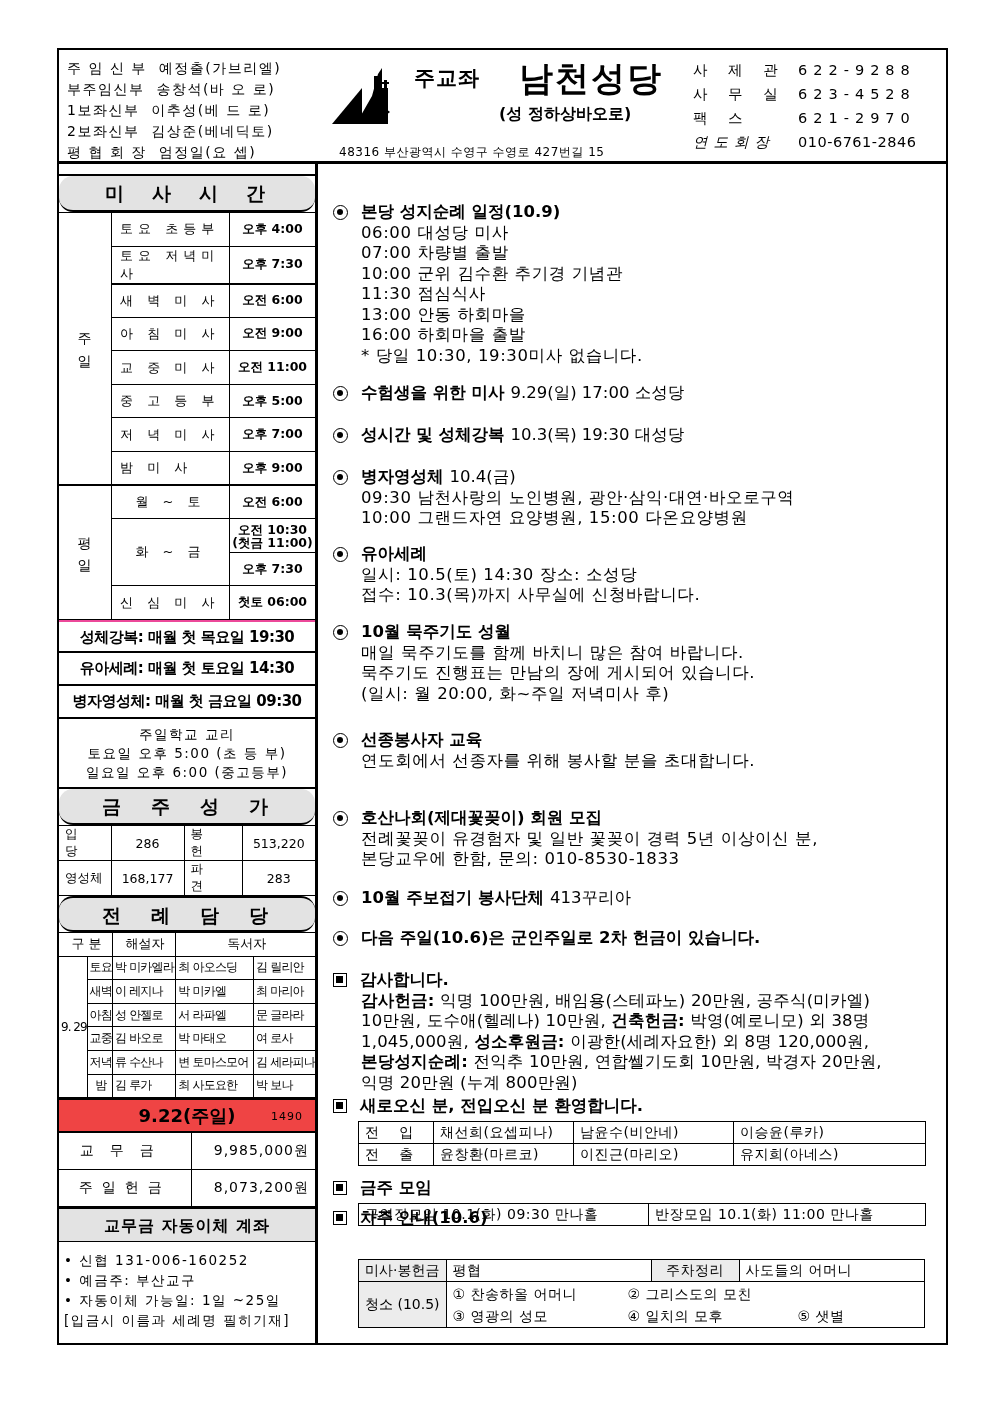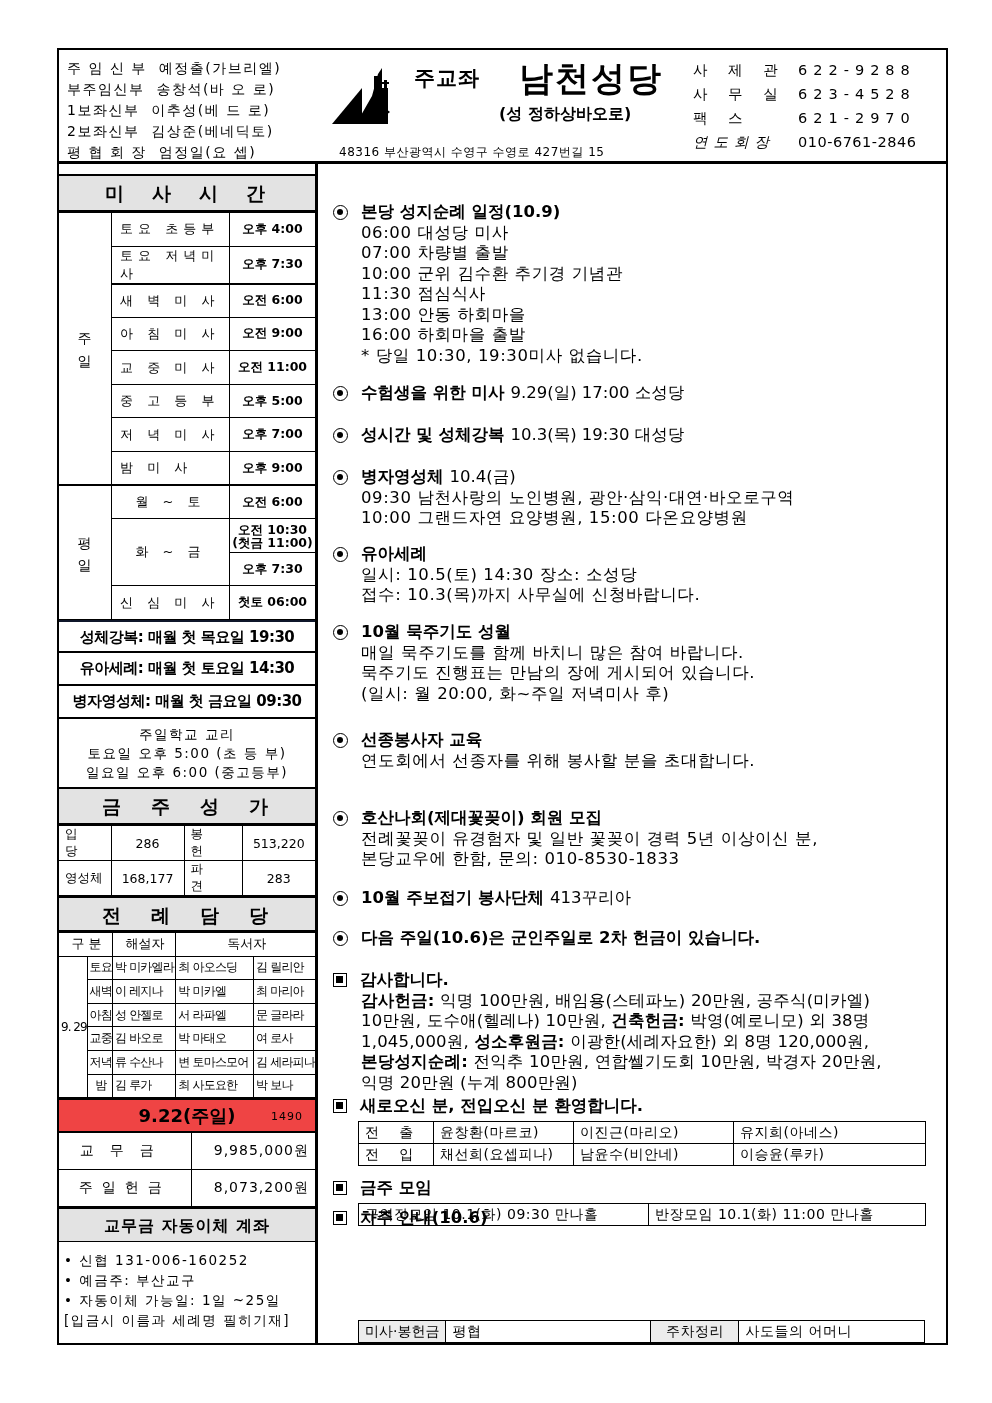--- a/index.html
+++ b/index.html
@@ -19,21 +19,21 @@
   .address { position: absolute; left: 280px; top: 94px; font-size: 12px; letter-spacing: 0.5px; white-space: nowrap; }
   .contacts { position: absolute; left: 634px; top: 8px; font-size: 14.5px; line-height: 24px; }
   .contacts .row { display: flex; white-space: nowrap; }
   .contacts .lbl { width: 105px; letter-spacing: 8px; }
   .contacts .val { letter-spacing: 6px; }
   .contacts .row.last .lbl { letter-spacing: 6px; font-style: italic; }
   .contacts .row.last .val { letter-spacing: 0.5px; }
 
   
   .left { position: absolute; left: 0; top: 114px; width: 259px; border-right: 3px solid #000; height: 1181px; }
-  .sec-head { background: #e3e3e3; font-weight: bold; text-align: center; border-bottom: 2px solid #000; }
+  .sec-head { background: #e3e3e3; font-weight: bold; text-align: center; border-bottom: 2px solid #000; border-radius: 14px; }
   table { border-collapse: collapse; width: 100%; }
   td { border: 1px solid #000; font-size: 13px; }
   .mass-title { height: 36px; font-size: 19px; line-height: 34px; letter-spacing: 28px; padding-left: 24px; }
   .mass td { height: 33.6px; }
   .mass .side { width: 24px; text-align: center; font-size: 14px; line-height: 26px; border-left: none; }
   .mass .name { width: 118px; padding-left: 8px; letter-spacing: 5px; }
   .mass .name.c { text-align: center; padding-left: 0; }
   .mass .time { text-align: center; font-size: 12.5px; border-right: none; font-weight: bold; }
   .mass .time.two { line-height: 13px; }
   .mass tr.sep td { border-top: 2px solid #000; }
@@ -174,21 +174,21 @@
       </tr>
       <tr>
             <td class="time">오후  7:30</td>
           </tr>
       <tr>
             <td class="name">신 심 미 사</td>
             <td class="time">첫토 06:00</td>
           </tr>
     </tbody>
       </table>
-    <div class="bold-row" style="border-top:2px solid #0f172a;">성체강복:  매월 첫 목요일 19:30</div>
+    <div class="bold-row" style="border-top:2px solid #ec4899;">성체강복:  매월 첫 목요일 19:30</div>
     <div class="bold-row">유아세례:  매월 첫 토요일 14:30</div>
     <div class="bold-row">병자영성체:  매월 첫 금요일 09:30</div>
     <div class="school">
       <div>주일학교 교리</div>
       <div>토요일 오후 5:00 (초 등 부)</div>
       <div>일요일 오후 6:00 (중고등부)</div>
     </div>
 
     <div class="sec-head stat-title">금주성가</div>
     <table class="stats">
@@ -390,31 +390,31 @@
 
     <div class="notice" style="top:932px;">
       <div class="t">
           <span class="sq"></span>
           <span>새로오신 분, 전입오신 분 환영합니다.</span>
         </div>
     </div>
     <table class="box-table" style="top:957px;width:568px;">
       <tbody>
           <tr>
+        <td style="width:75px;white-space:pre;">전    입</td>
+        <td style="width:140px">채선희(요셉피나)</td>
+        <td style="width:160px;border-left:none">남윤수(비안네)</td>
+        <td style="border-left:none">이승윤(루카)</td>
+      </tr>
+      <tr>
         <td style="white-space:pre;">전    출</td>
         <td>윤창환(마르코)</td>
         <td style="border-left:none">이진근(마리오)</td>
         <td style="border-left:none">유지희(아네스)</td>
       </tr>
-      <tr>
-        <td style="width:75px;white-space:pre;">전    입</td>
-        <td style="width:140px">채선희(요셉피나)</td>
-        <td style="width:160px;border-left:none">남윤수(비안네)</td>
-        <td style="border-left:none">이승윤(루카)</td>
-      </tr>
     </tbody>
       </table>
 
     <div class="notice" style="top:1014px;">
       <div class="t">
           <span class="sq"></span>
           <span>금주 모임</span>
         </div>
     </div>
     <table class="box-table" style="top:1039px;width:568px;">
@@ -425,24 +425,38 @@
       </tr>
     </tbody>
       </table>
 
     <div class="notice" style="top:1044px;">
       <div class="t">
           <span class="sq"></span>
           <span>차주 안내(10.6)</span>
         </div>
     </div>
-    <table class="box-table" style="top:1156px;width:567px;">
+    <table class="box-table" style="top:1095px;width:567px;">
       <tbody>
           <tr>
         <td class="gray" style="width:84px;letter-spacing:0">미사·봉헌금</td>
         <td style="width:205px">평협</td>
         <td class="gray" style="width:88px;text-align:center">주차정리</td>
         <td>사도들의 어머니</td>
       </tr>
+      <tr>
+        <td class="gray" style="height:46px;letter-spacing:0">청소 (10.5)</td>
+        <td colspan="3" style="line-height:22px">
+          <div style="display:flex">
+                <span style="width:175px">① 찬송하올 어머니</span>
+                <span>② 그리스도의 모친</span>
+              </div>
+          <div style="display:flex">
+                <span style="width:175px">③ 영광의 성모</span>
+                <span style="width:170px">④ 일치의 모후</span>
+                <span>⑤ 샛별</span>
+              </div>
+        </td>
+      </tr>
     </tbody>
       </table>
   </div>
 </div>
 
 </body></html>

